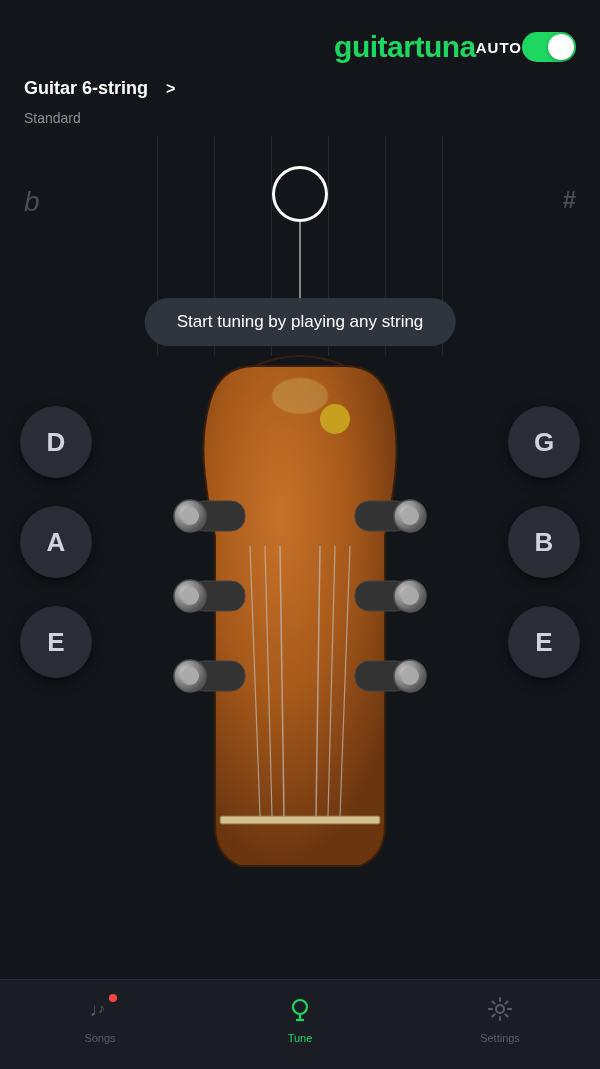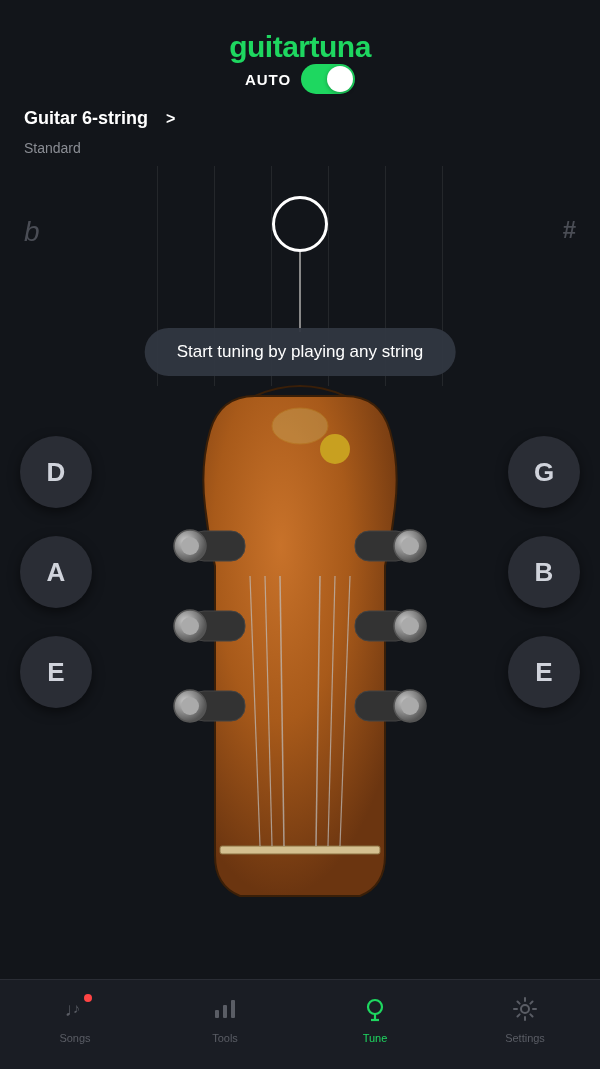--- a/index.html
+++ b/index.html
@@ -11,35 +11,33 @@
       overflow: hidden;
       position: relative;
     }
 
     
     .header {
       display: flex;
       justify-content: flex-end;
       align-items: center;
       padding: 30px 24px 10px;
-      flex-direction: column;
     }
     .logo {
       font-size: 30px;
       font-weight: 700;
       color: #ffffff;
       letter-spacing: -0.5px;
     }
     .logo span {
       color: #1ed760;
     }
     .auto-section {
       display: flex;
       align-items: center;
-      gap: 10px;
     }
     .auto-label {
       color: #ffffff;
       font-size: 15px;
       font-weight: 600;
       letter-spacing: 1px;
     }
     .toggle {
       width: 54px;
       height: 30px;
@@ -427,30 +425,20 @@
     <div class="nav-icon">
       <svg class="nav-svg" viewBox="0 0 26 26" fill="none">
         <text x="3" y="20" font-size="19" fill="#5a5d65">♩</text>
         <text x="11" y="17" font-size="14" fill="#5a5d65">♪</text>
       </svg>
       <div class="notification-dot"></div>
     </div>
     <span class="nav-label">Songs</span>
   </div>
 
-  <div class="nav-item">
-    <div class="nav-icon">
-      <svg class="nav-svg" viewBox="0 0 26 26" fill="none">
-        <rect x="3" y="14" width="4" height="8" rx="1" fill="#5a5d65"></rect>
-        <rect x="11" y="9" width="4" height="13" rx="1" fill="#5a5d65"></rect>
-        <rect x="19" y="4" width="4" height="18" rx="1" fill="#5a5d65"></rect>
-      </svg>
-    </div>
-    <span class="nav-label">Tools</span>
-  </div>
 
   <div class="nav-item">
     <div class="nav-icon active">
       <svg class="nav-svg" viewBox="0 0 26 26" fill="none">
         <circle cx="13" cy="11" r="7" stroke="#1ed760" stroke-width="2.2" fill="none"></circle>
         <line x1="13" y1="18" x2="13" y2="25" stroke="#1ed760" stroke-width="2.2"></line>
         <line x1="9" y1="24" x2="17" y2="24" stroke="#1ed760" stroke-width="2.2"></line>
       </svg>
     </div>
     <span class="nav-label active">Tune</span>

